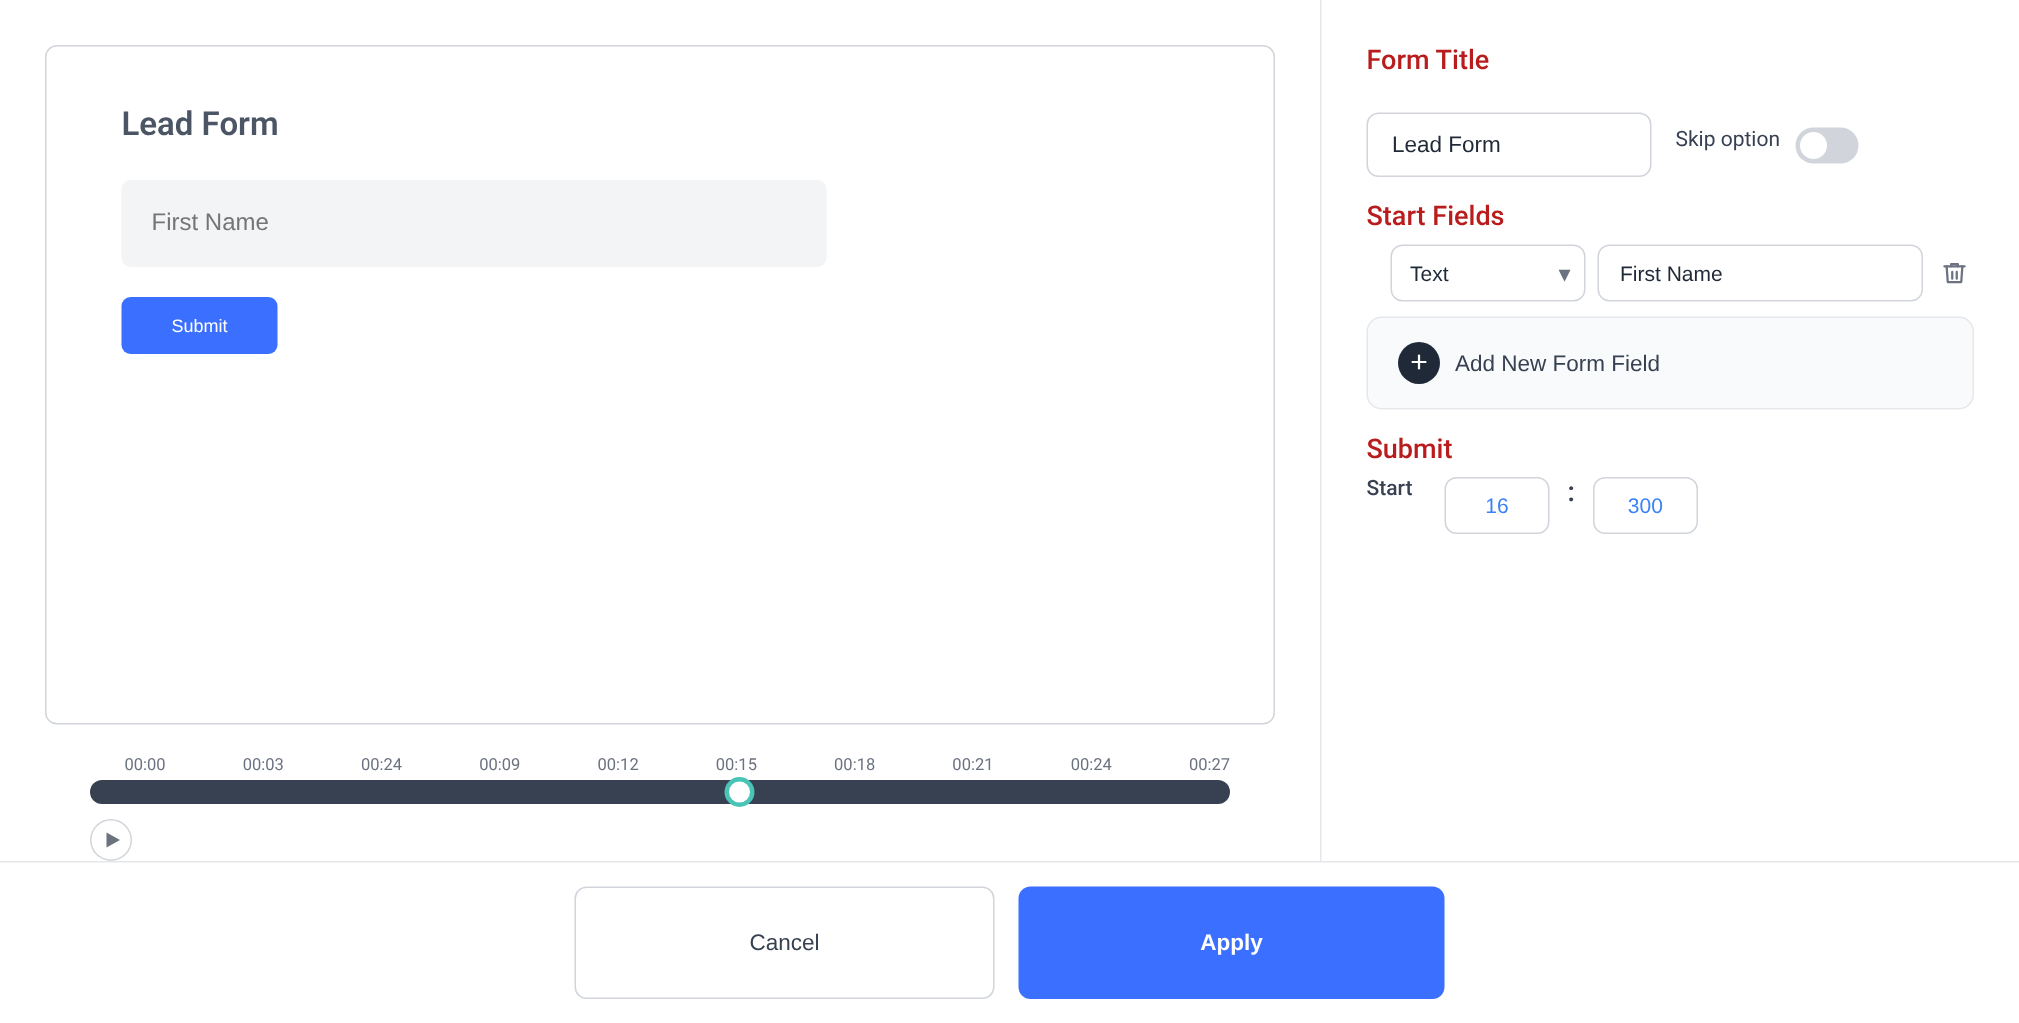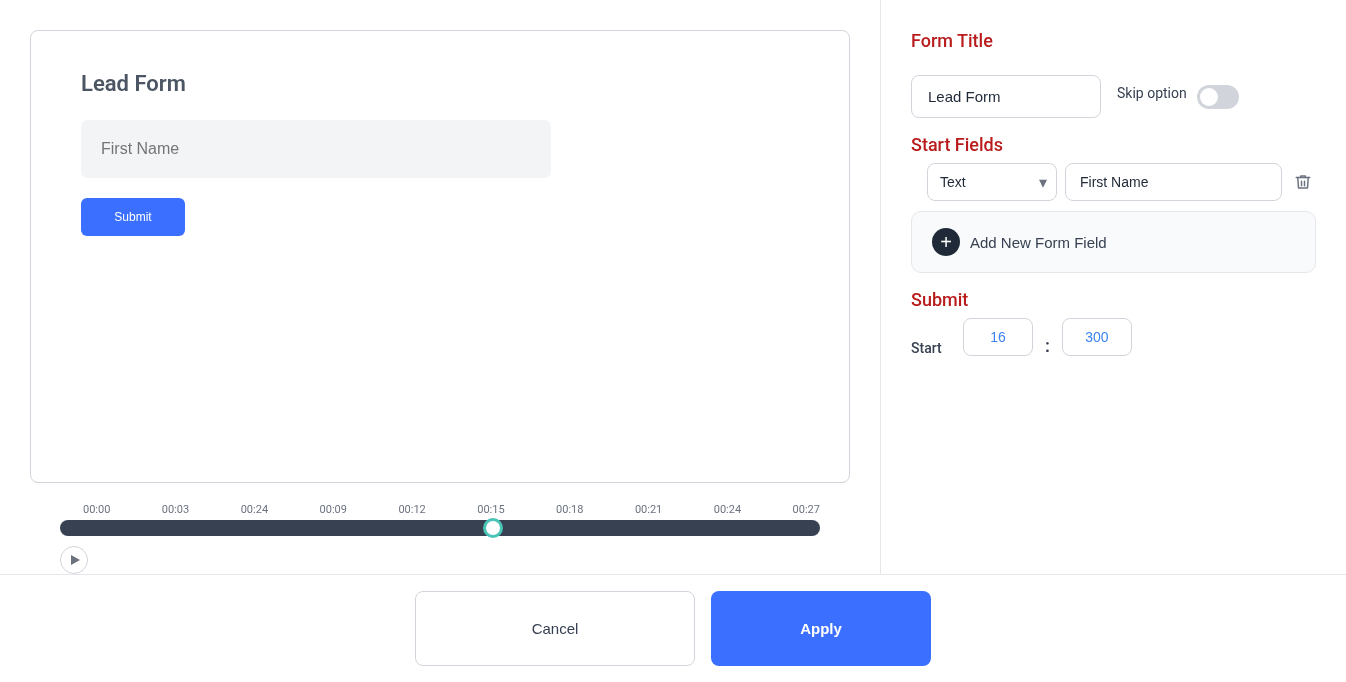--- a/index.html
+++ b/index.html
@@ -280,21 +280,21 @@
       justify-content: center;
       font-size: 20px;
       font-weight: 300;
       flex-shrink: 0;
     }
 
     .timing-section {}
 
     .timing-row {
       display: flex;
-      align-items: flex-end;
+      align-items: flex-start;
       gap: 12px;
       margin-top: 8px;
     }
 
     .timing-label {
       font-size: 14px;
       color: #374151;
       font-weight: 500;
       width: 40px;
     }
@@ -339,21 +339,21 @@
     }
 
     .apply-btn {
       background: #3b6fff;
       border: none;
       border-radius: 8px;
       padding: 14px 0;
       font-size: 15px;
       color: #fff;
       cursor: pointer;
-      width: 220px;
+      width: 284px;
       font-weight: 600;
     }
   </style>
 </head>
 <body>
 
 <div class="main-content">
 
   <div class="preview-panel">
     <div class="form-preview">

